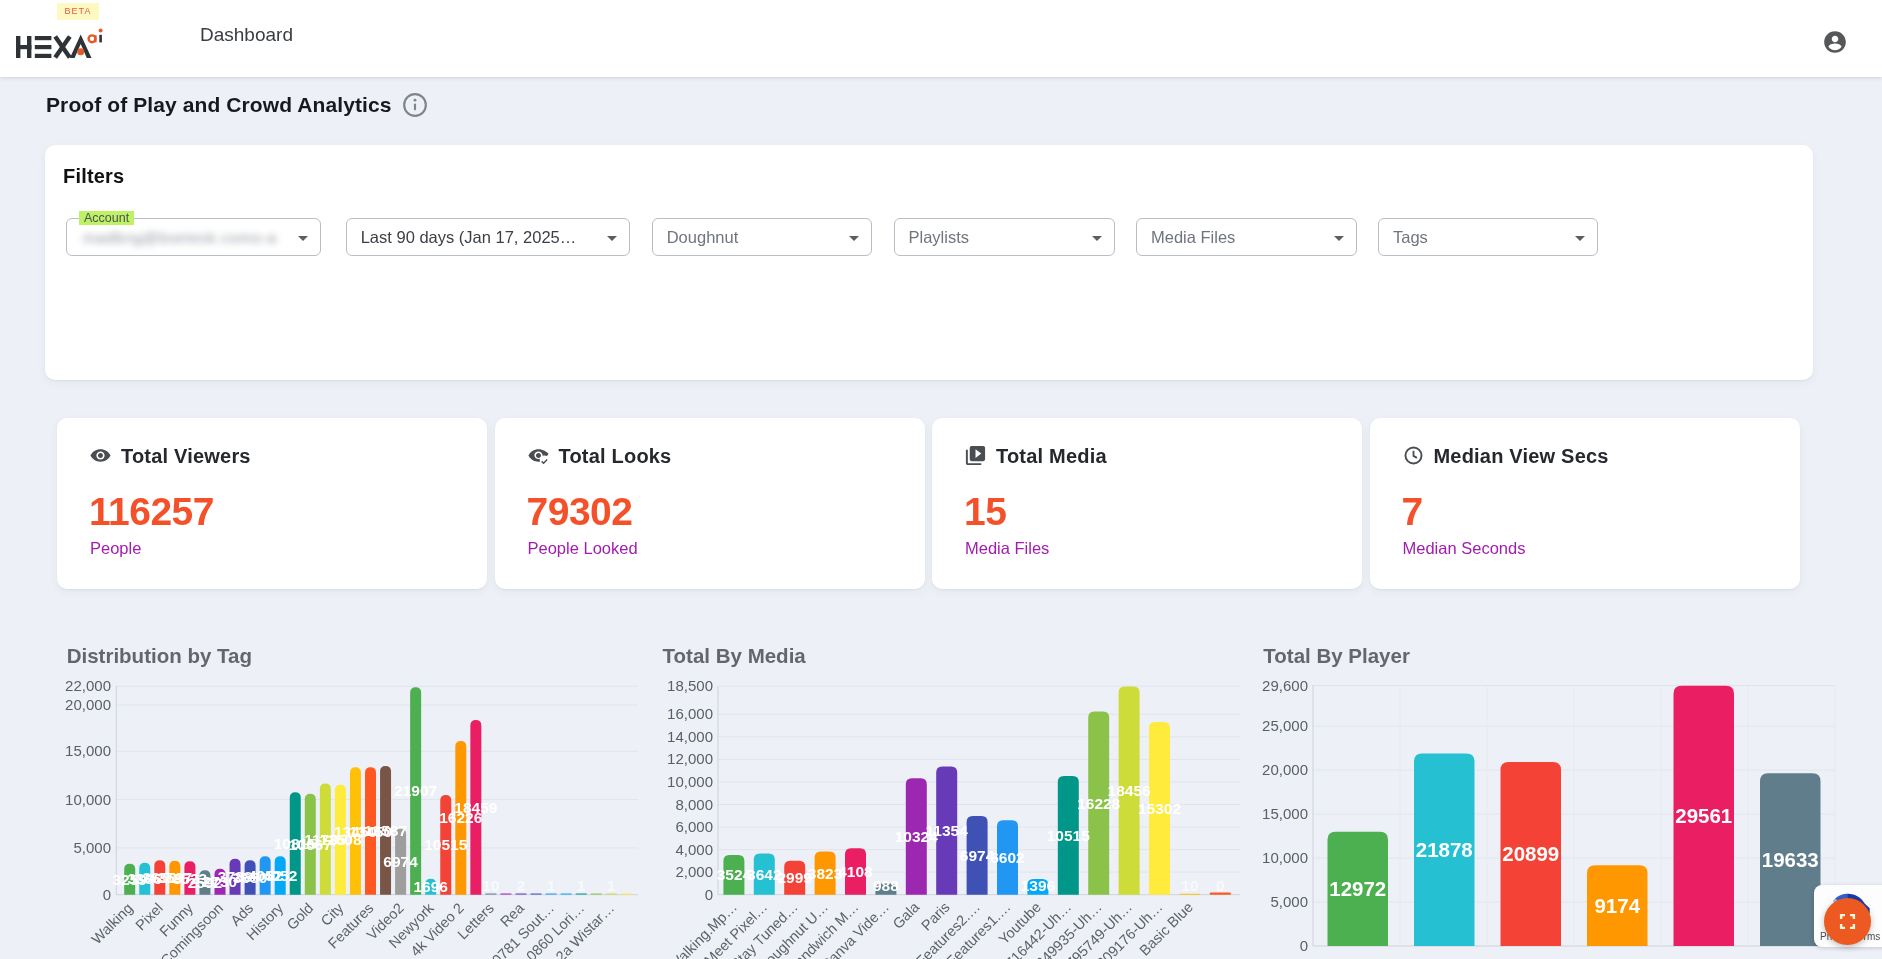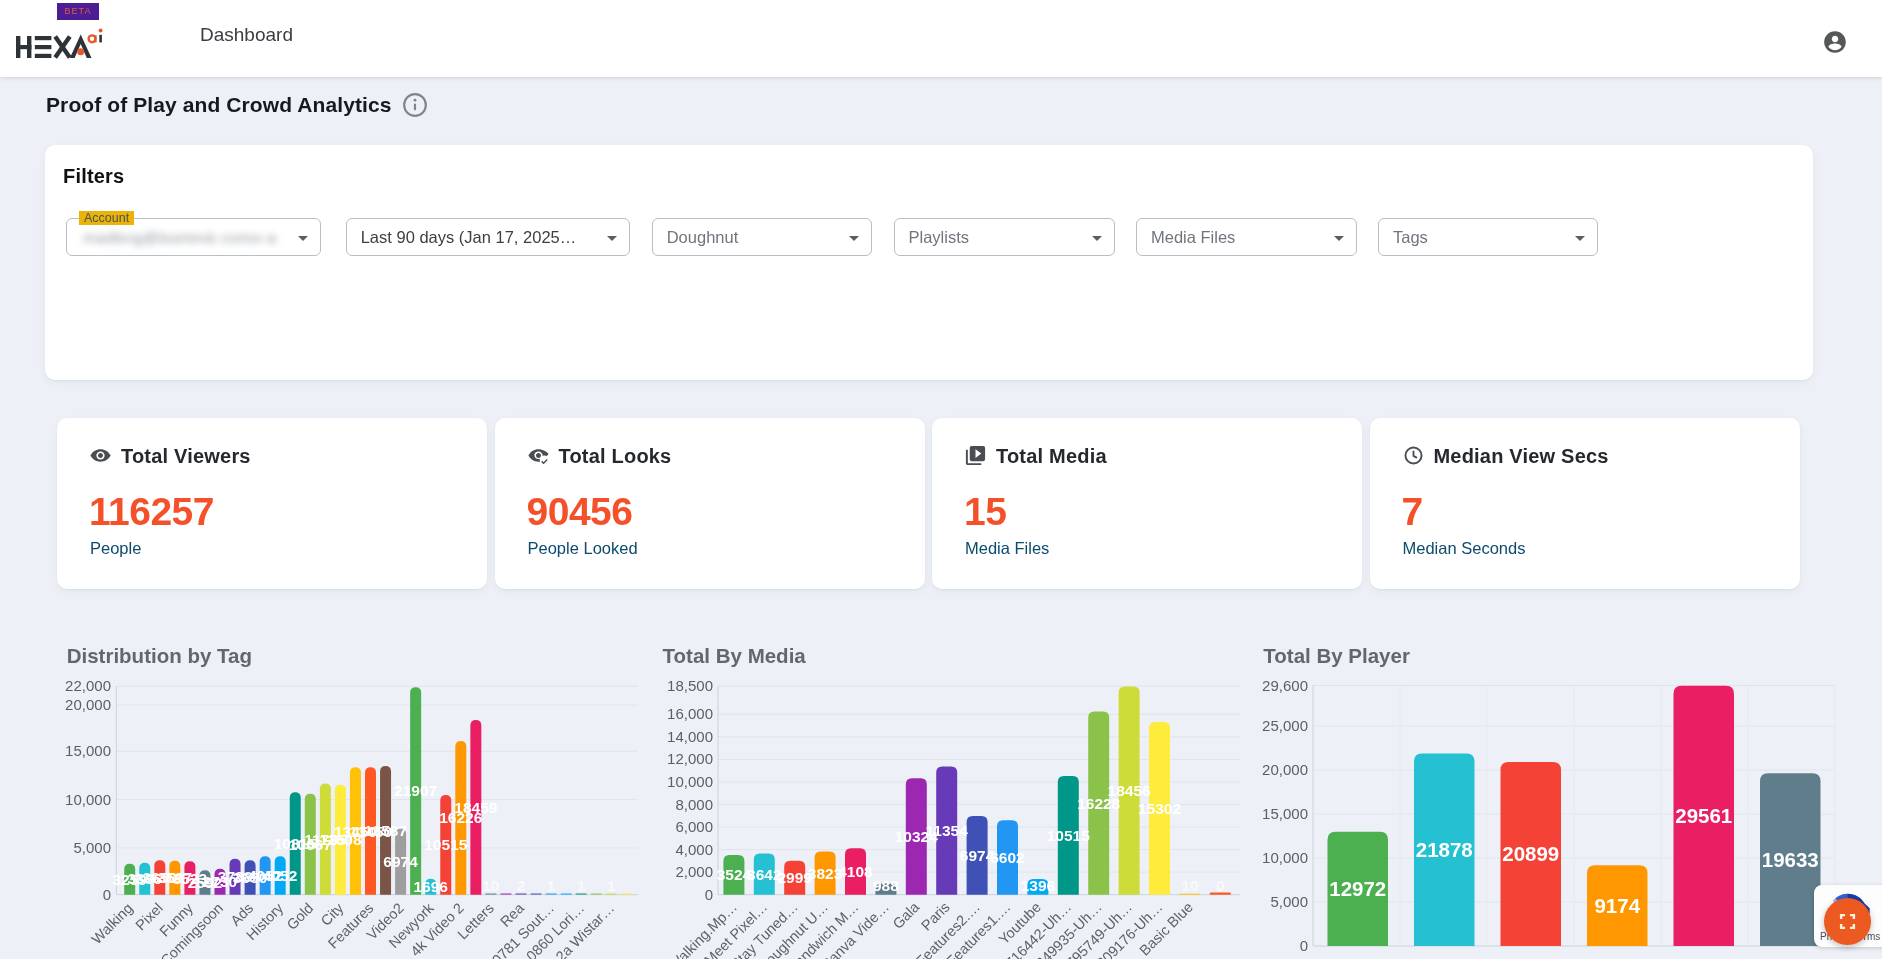--- a/index.html
+++ b/index.html
@@ -1,35 +1,35 @@
 <!DOCTYPE html>
 <html><head><meta charset="utf-8"><title>Dashboard</title><style>
 * { margin:0; padding:0; box-sizing:border-box; }
 html,body { width:1882px; height:959px; overflow:hidden; background:#edf1f7; font-family:"Liberation Sans", sans-serif; }
 #page { position:relative; width:1882px; height:959px; }
 .abs { position:absolute; }
 #nav { left:0; top:0; width:1882px; height:77px; background:#fff; box-shadow:0 1px 4px rgba(0,0,0,.13); z-index:5; }
-#beta { left:57px; top:3px; width:42px; height:17px; background:#4c1d95; border-radius:0; color:#e25a3e; font-size:9px; letter-spacing:1px; text-align:center; line-height:17px; }
+#beta { left:57px; top:3px; width:42px; height:17px; background:#fef9c3; border-radius:0; color:#e25a3e; font-size:9px; letter-spacing:1px; text-align:center; line-height:17px; }
 #dash { left:200px; top:24px; font-size:19px; color:#3a3d42; }
 #h1 { left:46px; top:93px; font-size:21px; font-weight:600; color:#16191d; letter-spacing:.1px; z-index:2; }
 #info { left:402px; top:91.5px; }
 .card { position:absolute; background:#fff; border-radius:10px; box-shadow:0 1px 2px rgba(20,30,60,.05),0 3px 10px rgba(20,30,60,.05);padding-left:12px; }
 #filters { left:45px; top:145px; width:1768px; height:235px; }
 #filters h2 { position:absolute; left:18px; top:20px; font-size:20px; color:#111; letter-spacing:.2px; }
 .sel { position:absolute; top:73px; height:38px; background:#fff; border:1px solid #b8bec6; border-radius:6px; }
 .sel .tx { position:absolute; left:14px; top:9px; font-size:16.5px; color:#3c4045; white-space:nowrap; }
 .sel .ph { color:#70757c; }
 .sel .ar { position:absolute; right:12px; top:17px; width:0; height:0; border-left:5.5px solid transparent; border-right:5.5px solid transparent; border-top:5.5px solid #5a5f66; }
-.legend { position:absolute; left:12px; top:-8px; background:#eab308; padding:0 5px; font-size:12.5px; color:#4c5158; }
+.legend { position:absolute; left:12px; top:-8px; background:#bef264; padding:0 5px; font-size:12.5px; color:#4c5158; }
 #blur { position:absolute; left:16px; top:10px; font-size:15.5px; color:#8f959d; filter:blur(3.6px); white-space:nowrap; letter-spacing:.6px; }
 .stat { top:418px; width:430px; height:171px; }
 .stat .ic { position:absolute; left:32px; top:26px; }
 .stat .t { position:absolute; left:64px; top:27px; font-size:20px; font-weight:bold; color:#25282d; letter-spacing:.2px; }
 .stat .n { position:absolute; left:32px; top:72px; font-size:39px; font-weight:bold; color:#f4512a; letter-spacing:-.5px; }
-.stat .s { position:absolute; left:33px; top:121px; font-size:16.5px; color:#0c4a6e;text-align:right; }
+.stat .s { position:absolute; left:33px; top:121px; font-size:16.5px; color:#a21caf;text-align:right; }
 #avatar { left:1822px; top:29px; }
 #charts { left:0; top:0; width:1882px; height:959px; z-index:1; }
 #recap { left:1814px; top:885px; width:75px; height:62px; background:#fdfdfd; border-radius:8px 0 0 8px; box-shadow:0 1px 4px rgba(0,0,0,.18); z-index:8; }
 #recap .pt { position:absolute; left:6px; top:46px; font-size:10px; color:#4c5056; }
 #recap .pt2 { position:absolute; left:44px; top:46px; font-size:10px; color:#4c5056; }
 #recaplogo { position:absolute; left:8px; top:-1px; }
 #fab { left:1824px; top:898px; width:47px; height:47px; border-radius:50%; background:#ed5a21; z-index:9; box-shadow:0 2px 6px rgba(0,0,0,.25); }
 #fab svg { position:absolute; left:15px; top:15px; }
 </style></head>
 <body>
@@ -306,21 +306,21 @@
       <span class="t">Total Viewers</span>
   <span class="n">116257</span>
       <span class="s">People</span>
 </div>
 <div class="card stat" style="left:494.5px">
   <span class="ic"><svg width="23" height="23" viewBox="0 0 24 24">
           <path fill="#4a4d52" d="M12 5.5c-4.6 0-8.6 2.6-10.5 6.5 1.9 3.9 5.9 6.5 10.5 6.5.6 0 1.2 0 1.7-.1-.3-.6-.4-1.2-.4-1.9 0-.4 0-.7.1-1.1-.4.2-.9.3-1.4.3-2.4 0-4.3-1.9-4.3-4.3S9.6 7.7 12 7.7s4.3 1.9 4.3 4.3v.4c.6-.3 1.3-.4 2-.4.9 0 1.7.2 2.4.6.7-.7 1.3-1.6 1.8-2.5C20.6 8.1 16.6 5.5 12 5.5zm0 4c-1.5 0-2.6 1.2-2.6 2.6s1.2 2.6 2.6 2.6 2.6-1.2 2.6-2.6S13.5 9.5 12 9.5z"></path>
           <path fill="#4a4d52" d="M17.3 21.2l-2.5-2.5 1.1-1.1 1.4 1.4 3.2-3.3 1.1 1.1z"></path>
         </svg></span>
       <span class="t">Total Looks</span>
-  <span class="n">90456</span>
+  <span class="n">79302</span>
       <span class="s">People Looked</span>
 </div>
 <div class="card stat" style="left:932px">
   <span class="ic"><svg width="23" height="23" viewBox="0 0 24 24">
           <path fill="#4a4d52" d="M4 6H2v14c0 1.1.9 2 2 2h14v-2H4V6zm16-4H8c-1.1 0-2 .9-2 2v12c0 1.1.9 2 2 2h12c1.1 0 2-.9 2-2V4c0-1.1-.9-2-2-2zm-8 12.5v-9l6 4.5-6 4.5z"></path>
         </svg></span>
       <span class="t">Total Media</span>
   <span class="n">15</span>
       <span class="s">Media Files</span>
 </div>

